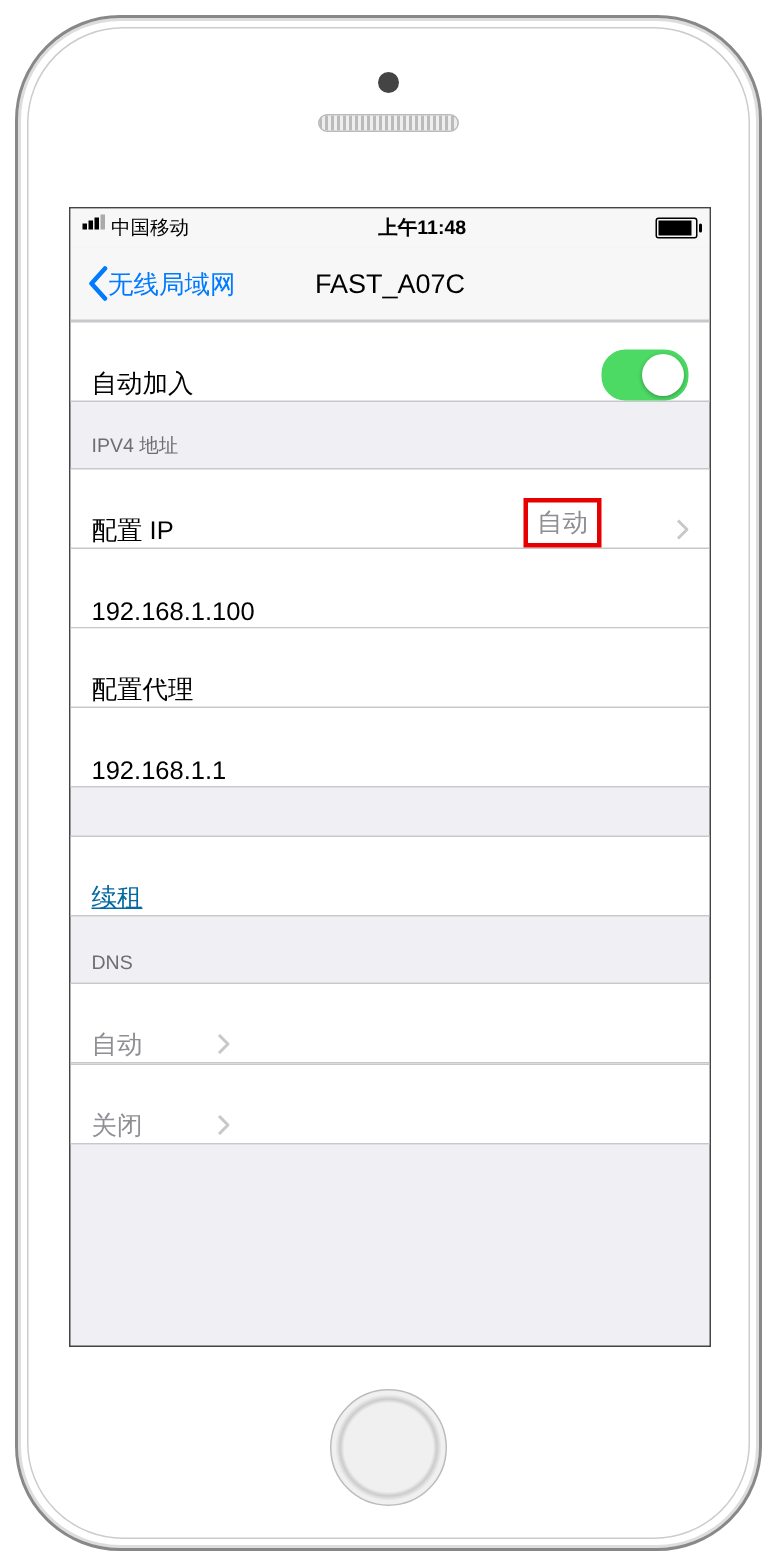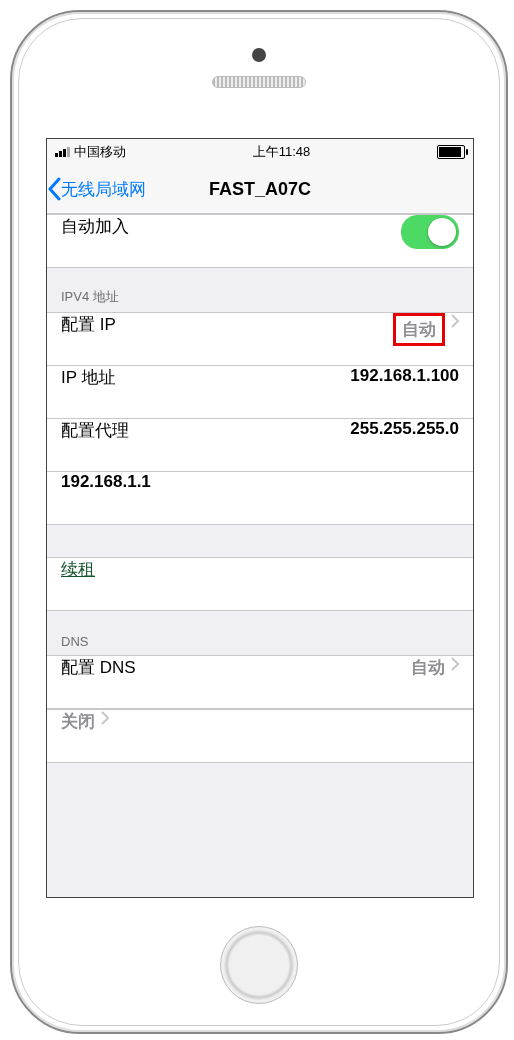--- a/index.html
+++ b/index.html
@@ -20,43 +20,43 @@
   .home{position:absolute;left:50%;bottom:28px;transform:translateX(-50%);
         width:76px;height:76px;border-radius:50%;
         background:radial-gradient(circle,#f0f0f0 55%,#ccc 60%,#f0f0f0 66%);
         border:1px solid #bbb;}
 
   .screen{position:absolute;left:34px;top:126px;width:426px;height:758px;
           background:#efeff4;border:1px solid #444;overflow:hidden;}
 
   .statusbar{height:26px;background:#f7f7f7;display:flex;align-items:center;
              justify-content:space-between;padding:0 8px;font-size:13px;color:#000;}
-  .status-left,.status-right{display:flex;align-items:center;gap:4px;}
+  .status-left,.status-right{display:flex;align-items:flex-start;gap:4px;}
   .sig{display:flex;align-items:flex-end;gap:1px;}
   .sig span{display:inline-block;width:3px;background:#aaa;}
   .sig span.on{background:#000;}
   .battery{width:26px;height:12px;border:1px solid #000;border-radius:2px;position:relative;}
   .battery:after{content:"";position:absolute;right:-4px;top:3px;width:2px;height:6px;background:#000;border-radius:1px;}
   .battery-fill{position:absolute;left:1px;top:1px;bottom:1px;width:22px;background:#000;}
 
   .navbar{height:48px;background:#f7f7f7;border-bottom:1px solid #c8c7cc;
           position:relative;display:flex;align-items:center;}
-  .back{position:absolute;left:0;top:0;height:48px;display:flex;align-items:center;
+  .back{position:absolute;left:11px;top:0;height:48px;display:flex;align-items:center;
         color:#007aff;font-size:17px;}
   .back svg{vertical-align:middle;}
-  .title{flex:1;text-align:center;font-size:18px;font-weight:700;color:#000;}
+  .title{flex:1;text-align:center;font-size:18px;font-weight:400;color:#000;}
 
   .cell{background:#fff;border-bottom:1px solid #c8c7cc;height:52px;
-        display:flex;align-items:flex-start;padding:0 14px;font-size:17px;color:#000;}
+        display:flex;align-items:flex-end;padding:0 14px;font-size:17px;color:#000;gap:44px;}
   .cell.first{border-top:1px solid #c8c7cc;}
   .cell .label{flex:1;}
-  .cell .value{color:#000;font-weight:bold;}
+  .cell .value{color:#000;}
   .cell.link .value{color:#8e8e93;}
   .cell .chevron{color:#c7c7cc;margin-left:6px;}
-  .cell.blue .label{color:#14532d;text-decoration:underline;}
+  .cell.blue .label{color:#0369a1;text-decoration:underline;}
 
   .section-header{height:38px;display:flex;align-items:flex-end;
                   padding:0 14px 6px;font-size:13px;color:#6d6d72;text-transform:none;border-radius:19px;}
   .gap{height:32px;}
 
   .toggle{width:56px;height:32px;border-radius:16px;background:#4cd964;position:relative;
           border:1px solid #4cd964;}
   .toggle .knob{position:absolute;right:2px;top:2px;width:28px;height:28px;border-radius:50%;
                 background:#fff;box-shadow:0 1px 3px rgba(0,0,0,0.3);}
 
@@ -76,21 +76,21 @@
       <div class="statusbar">
         <div class="status-left">
           <span class="sig">
             <span class="on" style="height:4px"></span>
               <span class="on" style="height:6px"></span>
             <span class="on" style="height:8px"></span>
               <span style="height:10px"></span>
           </span>
           <span>中国移动</span>
         </div>
-        <div style="font-weight:400">上午11:48</div>
+        <div style="font-weight:700">上午11:48</div>
         <div class="status-right">
           <div class="battery">
               <div class="battery-fill"></div>
             </div>
         </div>
       </div>
 
       <div class="navbar">
         <div class="back">
           <svg width="14" height="24" viewBox="0 0 14 24">
@@ -115,39 +115,36 @@
         <span class="redbox">
           <span class="value" style="color:#8e8e93">自动</span>
         </span>
         <span class="chevron">
           <svg width="8" height="14" viewBox="0 0 8 14">
               <polyline points="1,1 7,7 1,13" fill="none" stroke="#c7c7cc" stroke-width="2"></polyline>
             </svg>
         </span>
       </div>
       <div class="cell">
-        <span class="label">IP 地址</span>
         <span class="value">192.168.1.100</span>
       </div>
       <div class="cell">
         <span class="label">配置代理</span>
-        <span class="value">255.255.255.0</span>
       </div>
       <div class="cell">
         <span class="value">192.168.1.1</span>
       </div>
 
       <div class="gap"></div>
       <div class="cell first blue">
         <span class="label">续租</span>
       </div>
 
       <div class="section-header">DNS</div>
       <div class="cell first link">
-        <span class="label">配置 DNS</span>
         <span class="value">自动</span>
         <span class="chevron">
           <svg width="8" height="14" viewBox="0 0 8 14">
               <polyline points="1,1 7,7 1,13" fill="none" stroke="#c7c7cc" stroke-width="2"></polyline>
             </svg>
         </span>
       </div>
 
       <div class="cell first link">
         <span class="value">关闭</span>

